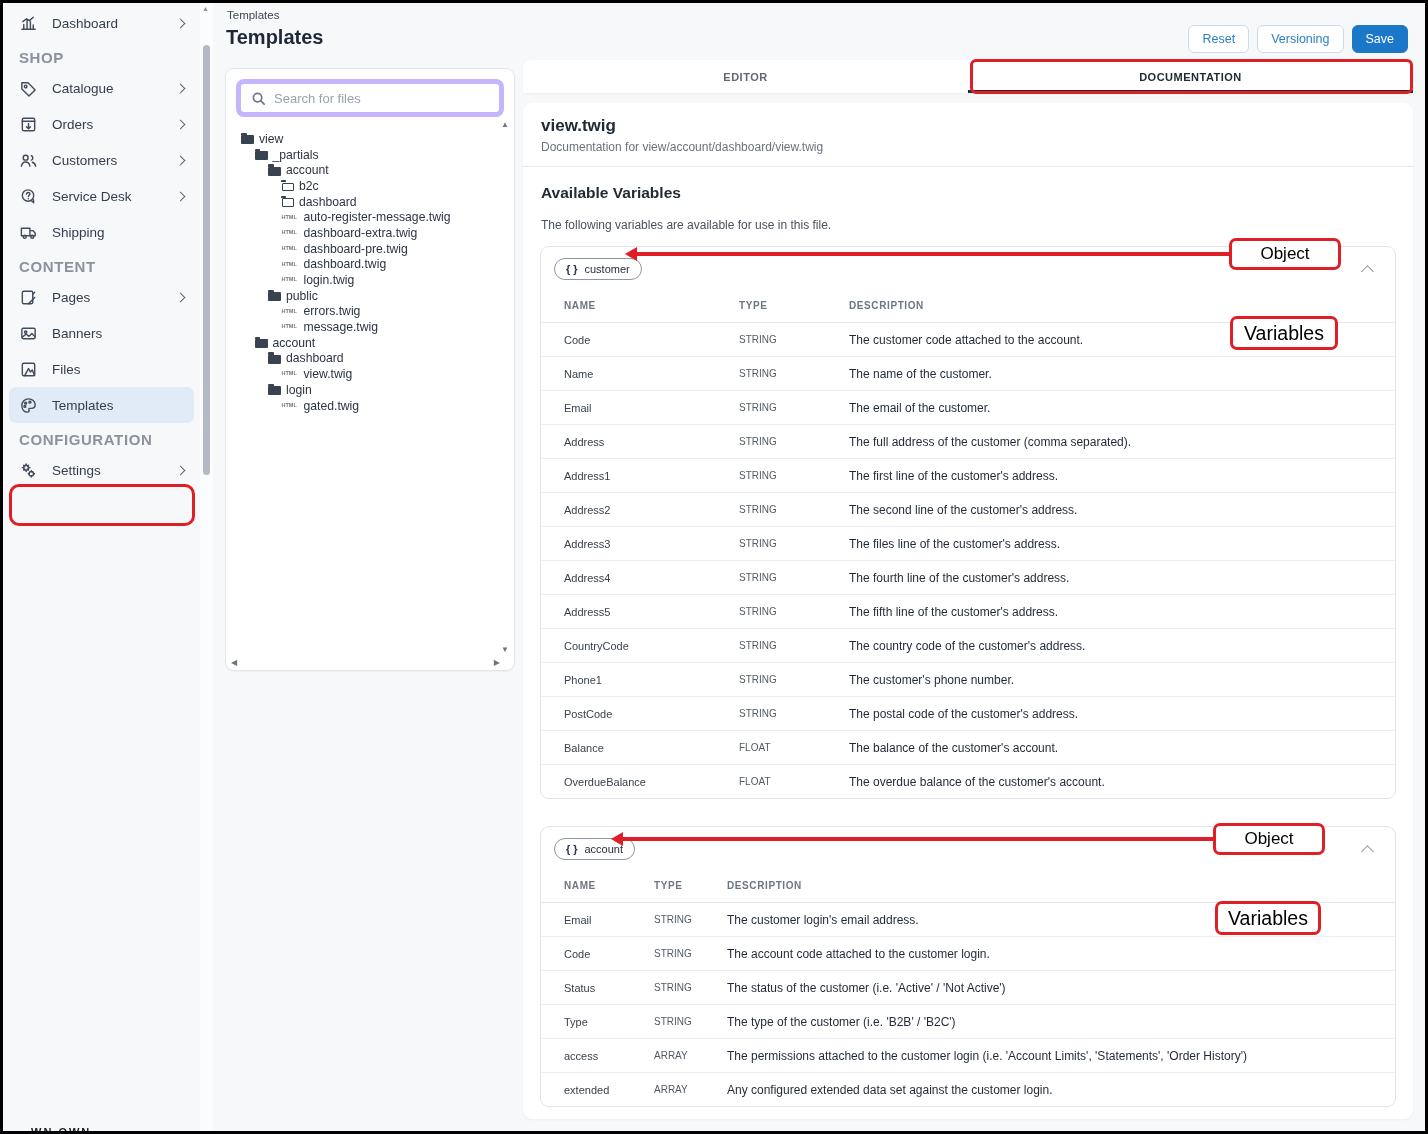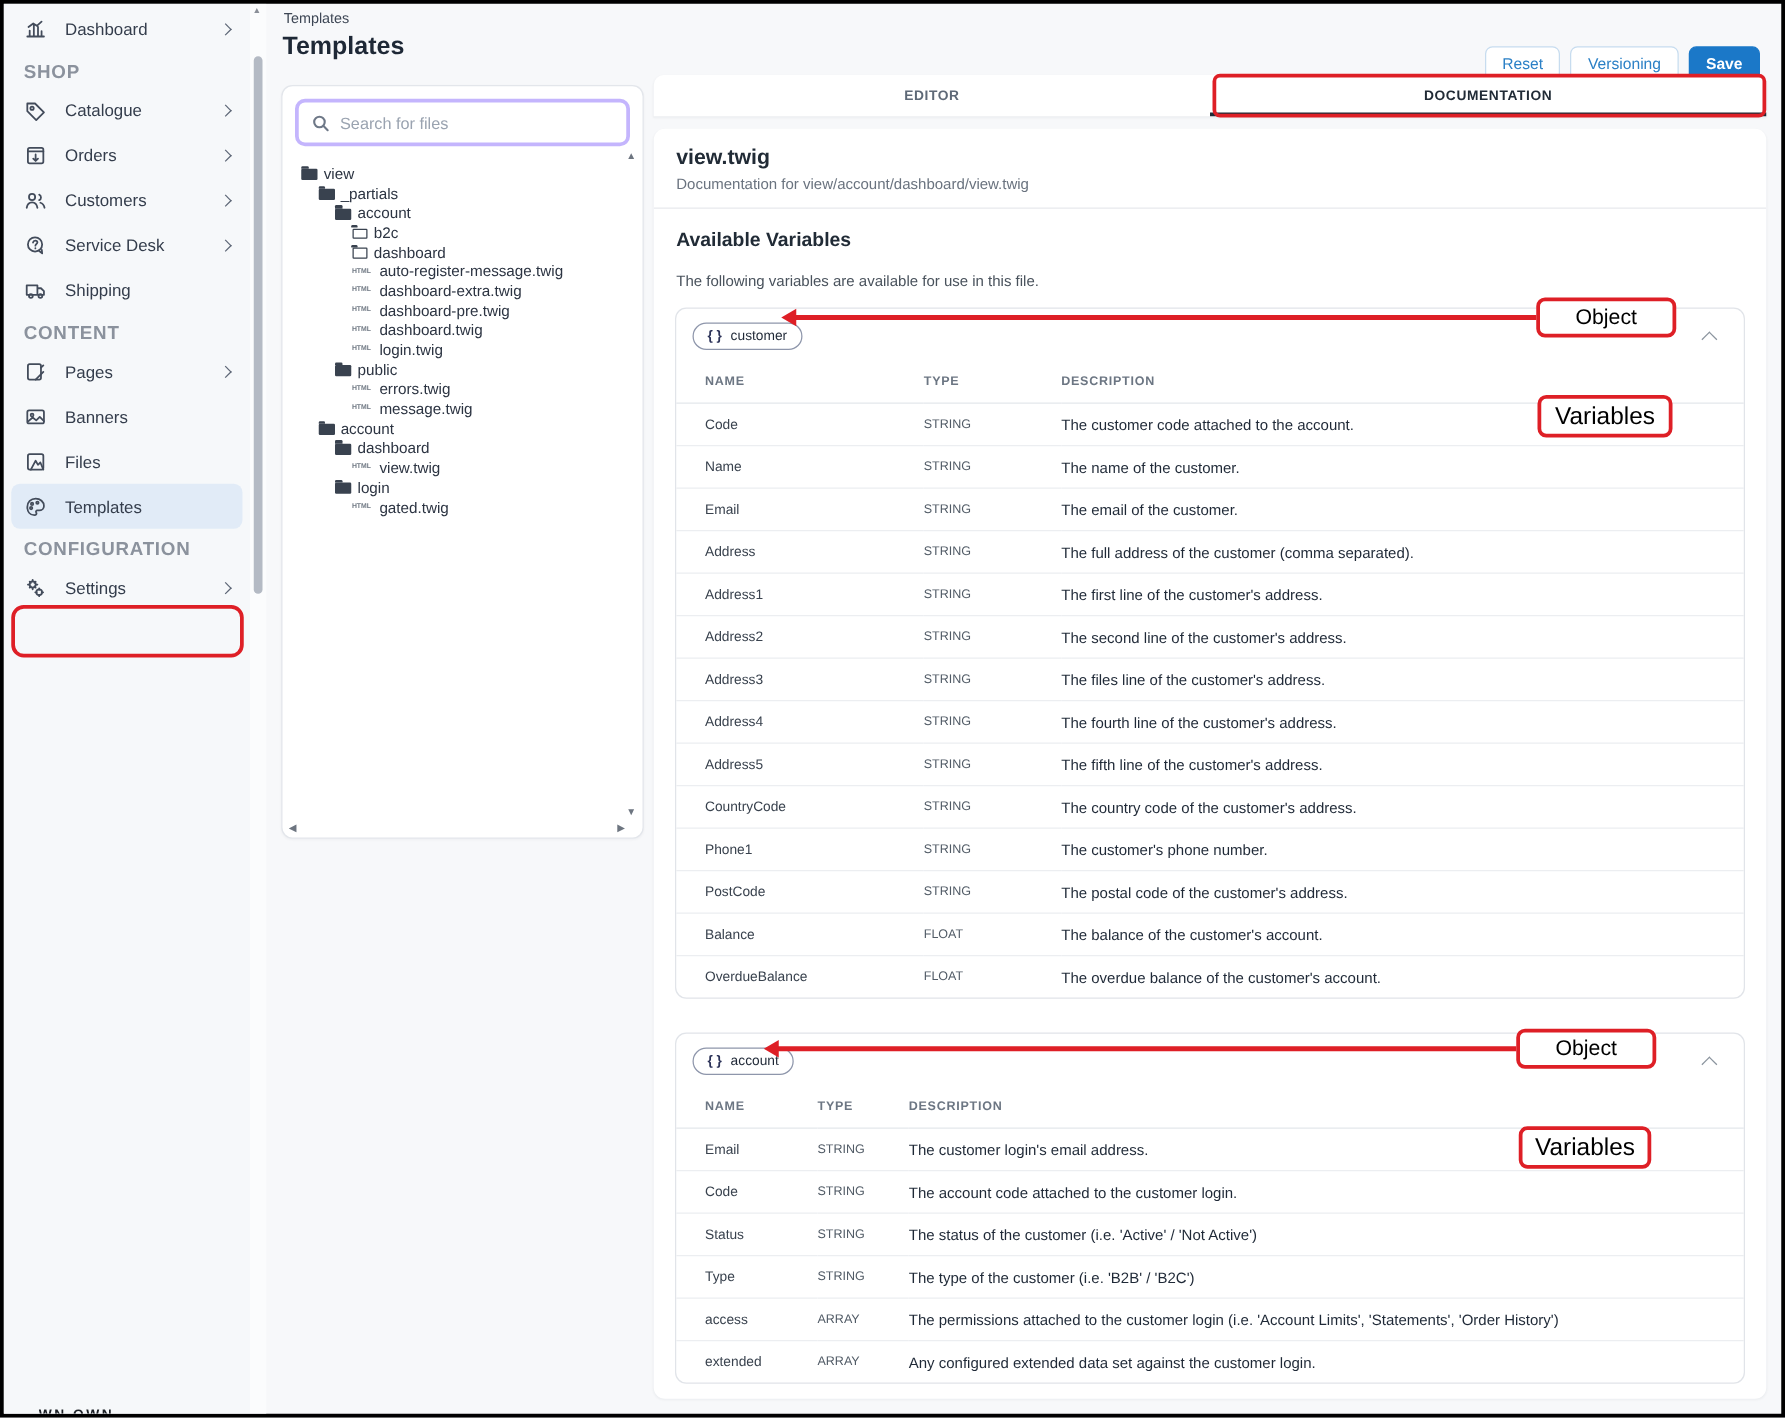--- a/index.html
+++ b/index.html
@@ -18,28 +18,28 @@
   .chev { width:7px; height:7px; border-right:1.7px solid #5cималь6575; border-right:1.7px solid #5c6575; border-bottom:1.7px solid #5c6575; transform:rotate(-45deg); margin-right:2px; flex:0 0 auto; }
   .nav-item.selected { background:#e1ebf7; border-radius:7px; margin:0 6px; padding:0 8px 0 10px; }
   .partial-text { position:absolute; left:28px; bottom:0; height:5px; overflow:hidden; font-size:11px; font-weight:700; color:#1c2026; letter-spacing:2px; }
   
   .gutter { position:absolute; left:197px; top:0; width:13px; height:100%; background:#fbfcfd; }
   .gutter .uparrow { position:absolute; left:2px; top:2px; font-size:7px; color:#8a8f98; }
   .gutter .thumb { position:absolute; left:3px; top:42px; width:7px; height:430px; background:#b4bac4; border-radius:4px; }
   
   .breadcrumb { position:absolute; left:224px; top:6px; font-size:11.5px; color:#3d4654; }
   .page-title { position:absolute; left:223px; top:23px; font-size:20px; font-weight:700; color:#1e2836; }
-  .topbtns { position:absolute; right:17px; top:22px; display:flex; gap:8px;margin-top:12px; }
+  .topbtns { position:absolute; right:17px; top:22px; display:flex; gap:8px; }
   .btn { height:28px; padding:0 13px; border-radius:6px; font-size:12.5px; display:flex; align-items:center; cursor:pointer; }
   .btn.ghost { background:#fff; color:#2b80c6; border:1px solid #c7dcef; }
-  .btn.primary { background:#1b78c8; color:#fff; border:1px solid #1b78c8; font-weight:700; }
+  .btn.primary { background:#1b78c8; color:#fff; border:1px solid #1b78c8; font-weight:400; }
   
   .tree-panel { position:absolute; left:222px; top:65px; width:290px; height:603px; background:#fff;
     border:1px solid #e3e6eb; border-radius:9px; box-shadow:0 1px 2px rgba(20,30,50,.04); }
-  .searchbox { margin:10px; height:38px; border:3px solid #c4b5fd; border-radius:8px; display:flex; align-items:center; gap:8px; padding:0 10px; background:#fff; }
+  .searchbox { margin:10px; height:38px; border:5px solid #c4b5fd; border-radius:8px; display:flex; align-items:center; gap:8px; padding:0 10px; background:#fff; }
   .searchbox svg { width:15px; height:15px; stroke:#6e7887; fill:none; stroke-width:1.8; stroke-linecap:round; flex:0 0 auto; }
   .searchbox input { border:none; outline:none; flex:1; font-size:13px; color:#2b3442; font-family:"Liberation Sans",sans-serif; background:transparent; }
   .searchbox input::placeholder { color:#9aa3b0; }
   .tree { padding:4px 0 0 0; }
   .tree-row { height:15.7px; display:flex; align-items:center; gap:5px; padding-left:calc(15px + var(--indent,0) * 13.5px); white-space:nowrap; cursor:pointer; }
   .tree-row .tlabel { font-size:12.2px; color:#2c3442; }
   .ticon { flex:0 0 auto; display:inline-block; }
   .ticon[data-kind="folder"] { width:13px; height:9px; background:#39424f; border-radius:1px; position:relative; margin-top:2px; }
   .ticon[data-kind="folder"]::before { content:""; position:absolute; top:-2.5px; left:0; width:5.5px; height:2.5px; background:#39424f; border-radius:1px 1px 0 0; }
   .ticon[data-kind="folder-outline"] { width:12.5px; height:8.5px; background:#fff; border:1.4px solid #39424f; border-radius:1px; position:relative; margin-top:2px; }

